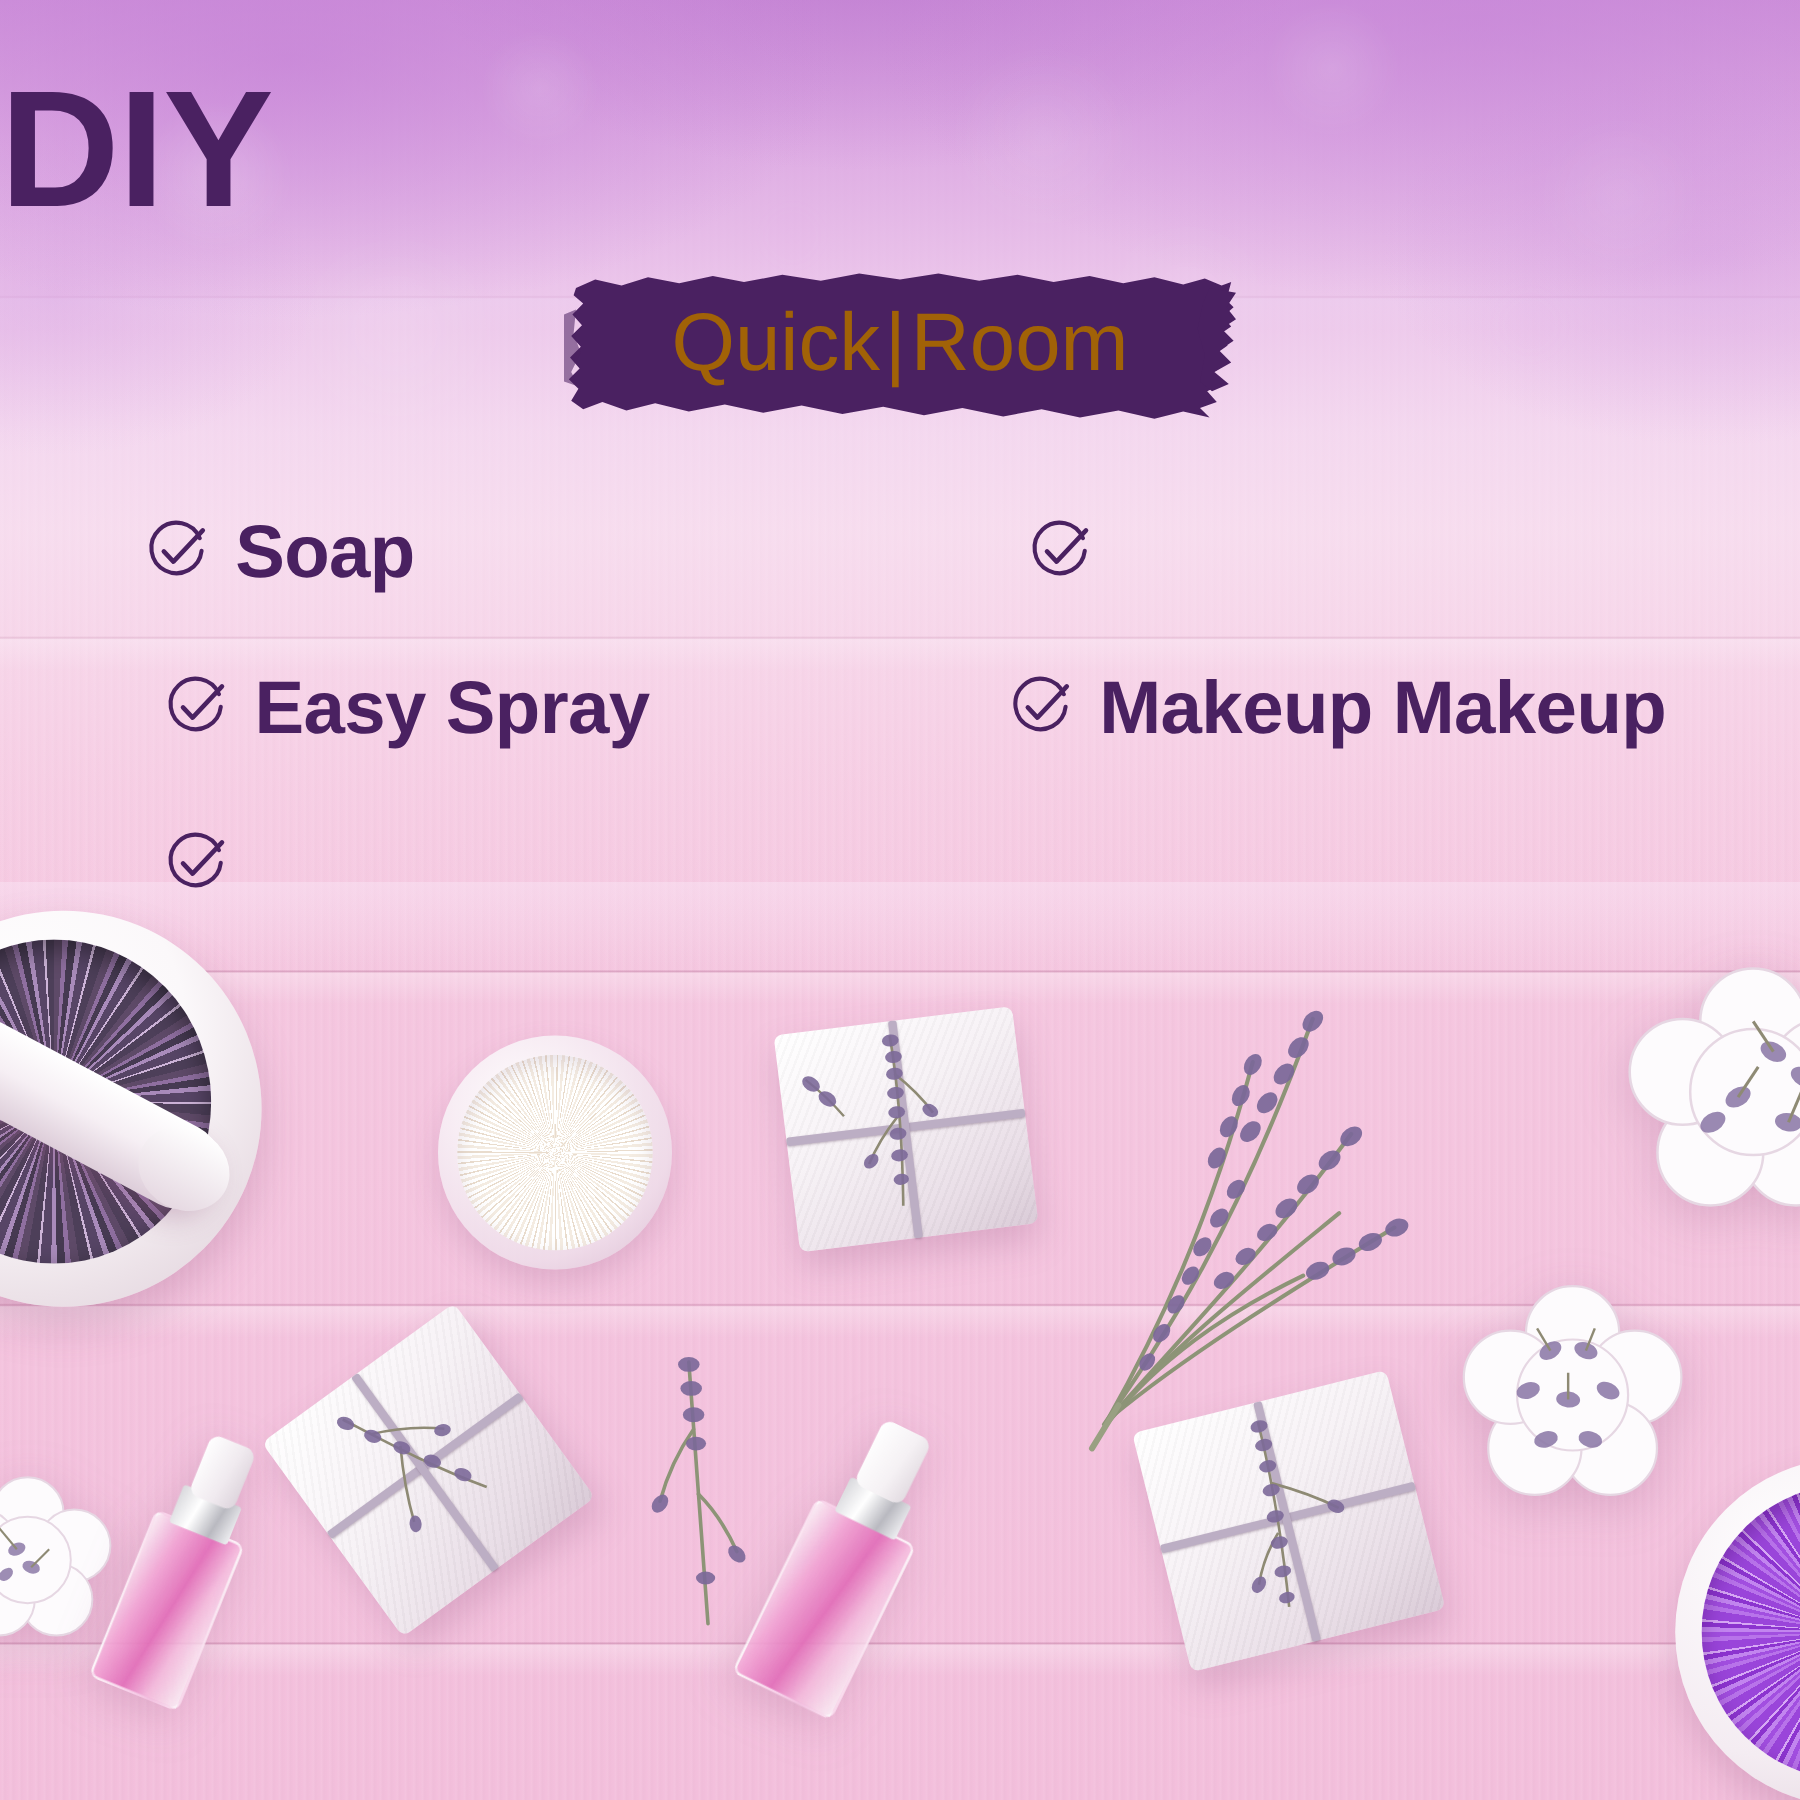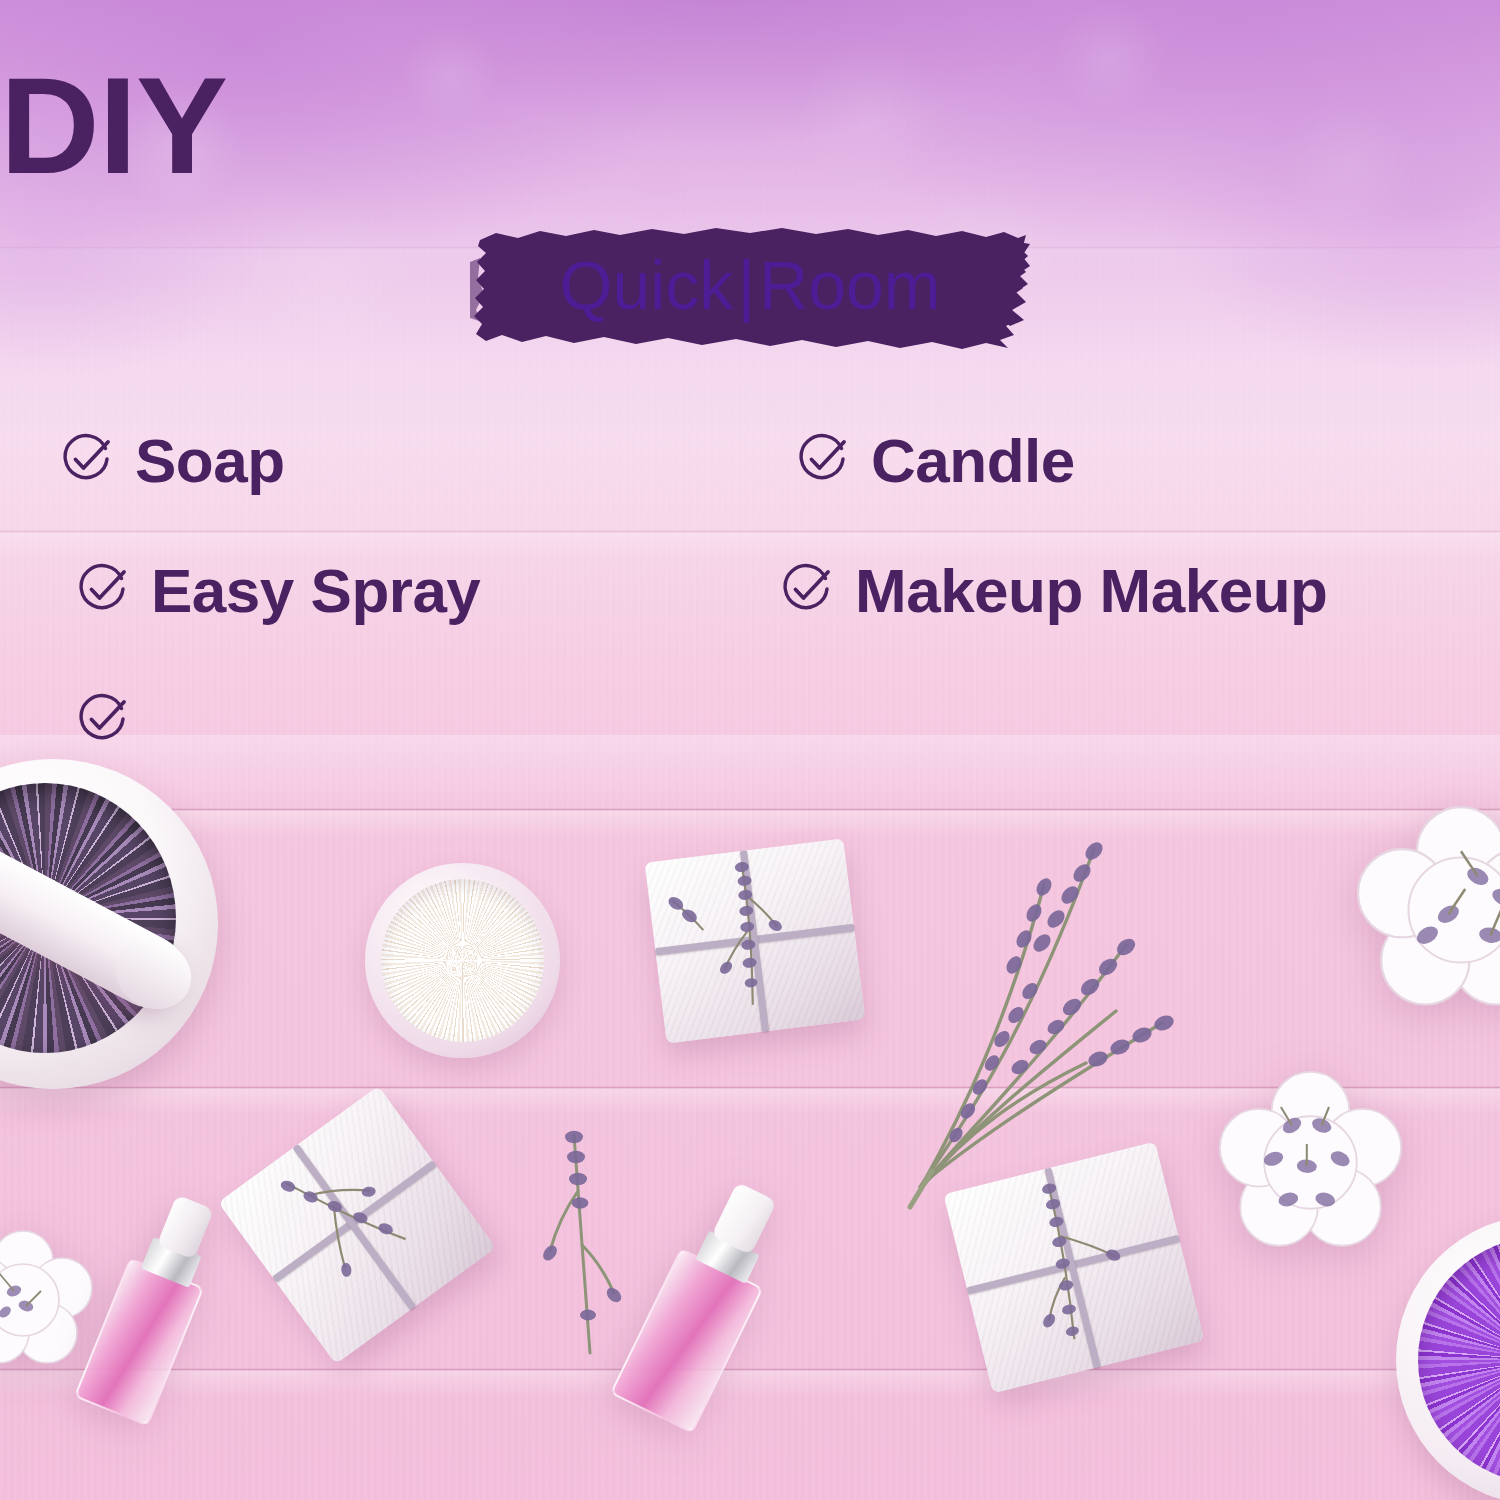--- a/index.html
+++ b/index.html
@@ -89,36 +89,36 @@
     position:absolute; top:222px; left:50%;
     transform:translateX(-50%);
     width:560px; height:132px;
   }
   .brush {
     position:absolute; inset:0;
   }
   .banner-text {
     position:absolute; inset:0;
     display:flex; align-items:center; justify-content:center;
-    color:#4c1d95;
+    color:#a16207;
     font-size:68px; line-height:1;
     font-weight:400;
     letter-spacing:0px;
     padding-bottom:6px;
     white-space:nowrap;
   }
   .banner-text .sep { padding:0 4px; font-weight:300; }
 
   
   .list {
     position:absolute; top:396px; left:0; width:100%;
     display:grid;
     grid-template-columns: 720px 680px;
     grid-auto-rows: 130px;
-    padding-left:59px;
+    padding-left:120px;
   }
   .item {
     display:flex; align-items:center; gap:22px;
   }
   .item .tick { flex:0 0 auto; display:block; }
   .item .lbl {
     color:#4a2161;
     font-size:62px; line-height:1;
     font-weight:700;
     letter-spacing:-0.5px;
@@ -571,21 +571,20 @@
         <span class="lbl">Soap</span>
       </div>
 
       <div class="item col-r">
         <span class="tick">
           <svg width="54" height="54" viewBox="0 0 54 54">
             <path d="M46.5 16.5 A21 21 0 1 0 48 27" fill="none" stroke="#4a2161" stroke-width="3.4" stroke-linecap="round"></path>
             <path d="M16.5 27.5 L24.5 36 L49 10" fill="none" stroke="#4a2161" stroke-width="3.8" stroke-linecap="round" stroke-linejoin="round"></path>
           </svg>
         </span>
-        <span class="lbl">Candle</span>
       </div>
 
 
       <div class="item col-r">
         <span class="tick">
           <svg width="54" height="54" viewBox="0 0 54 54">
             <path d="M46.5 16.5 A21 21 0 1 0 48 27" fill="none" stroke="#4a2161" stroke-width="3.4" stroke-linecap="round"></path>
             <path d="M16.5 27.5 L24.5 36 L49 10" fill="none" stroke="#4a2161" stroke-width="3.8" stroke-linecap="round" stroke-linejoin="round"></path>
           </svg>
         </span>

